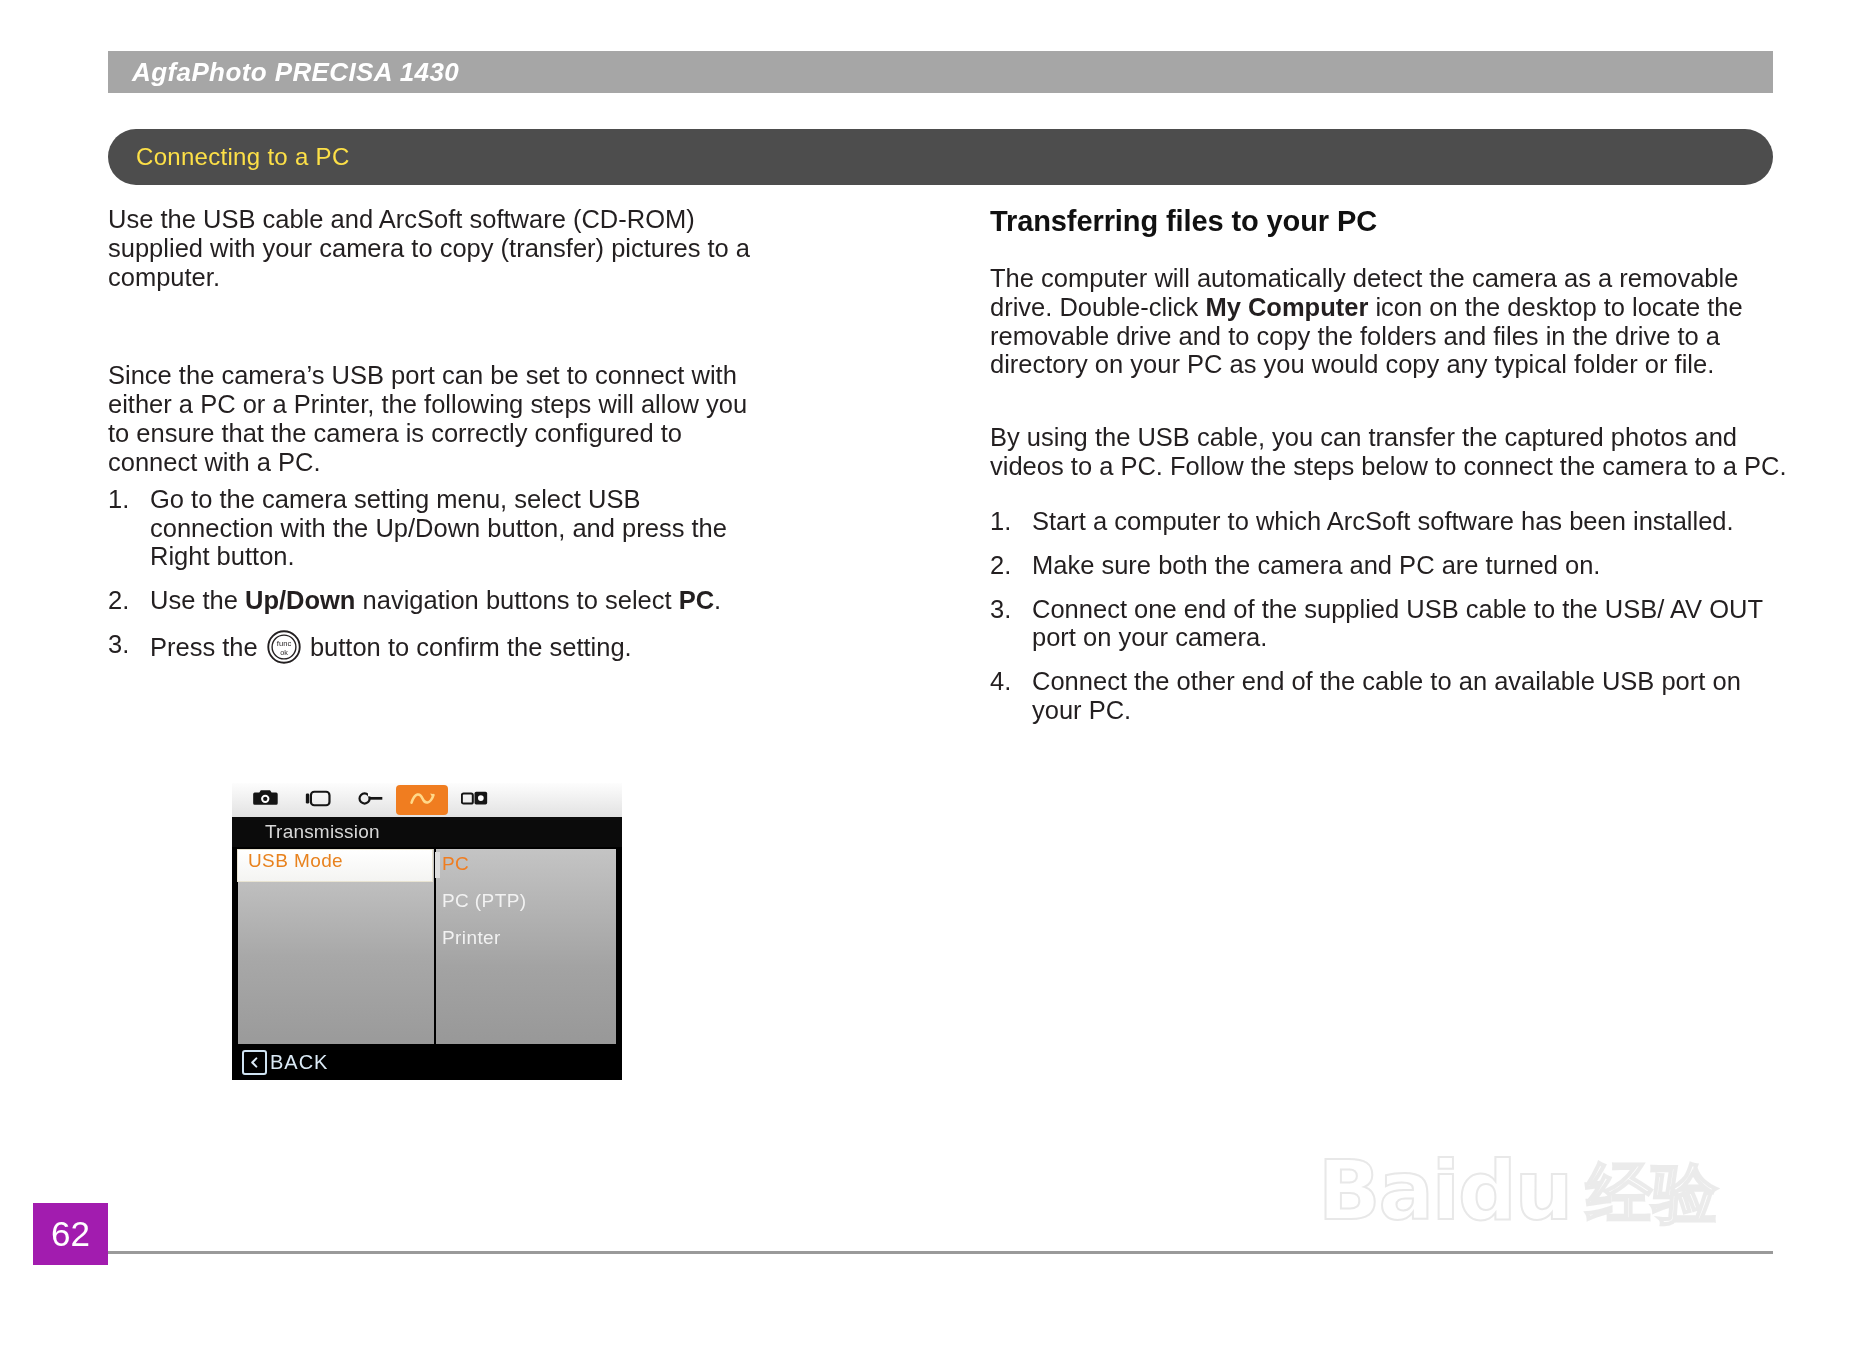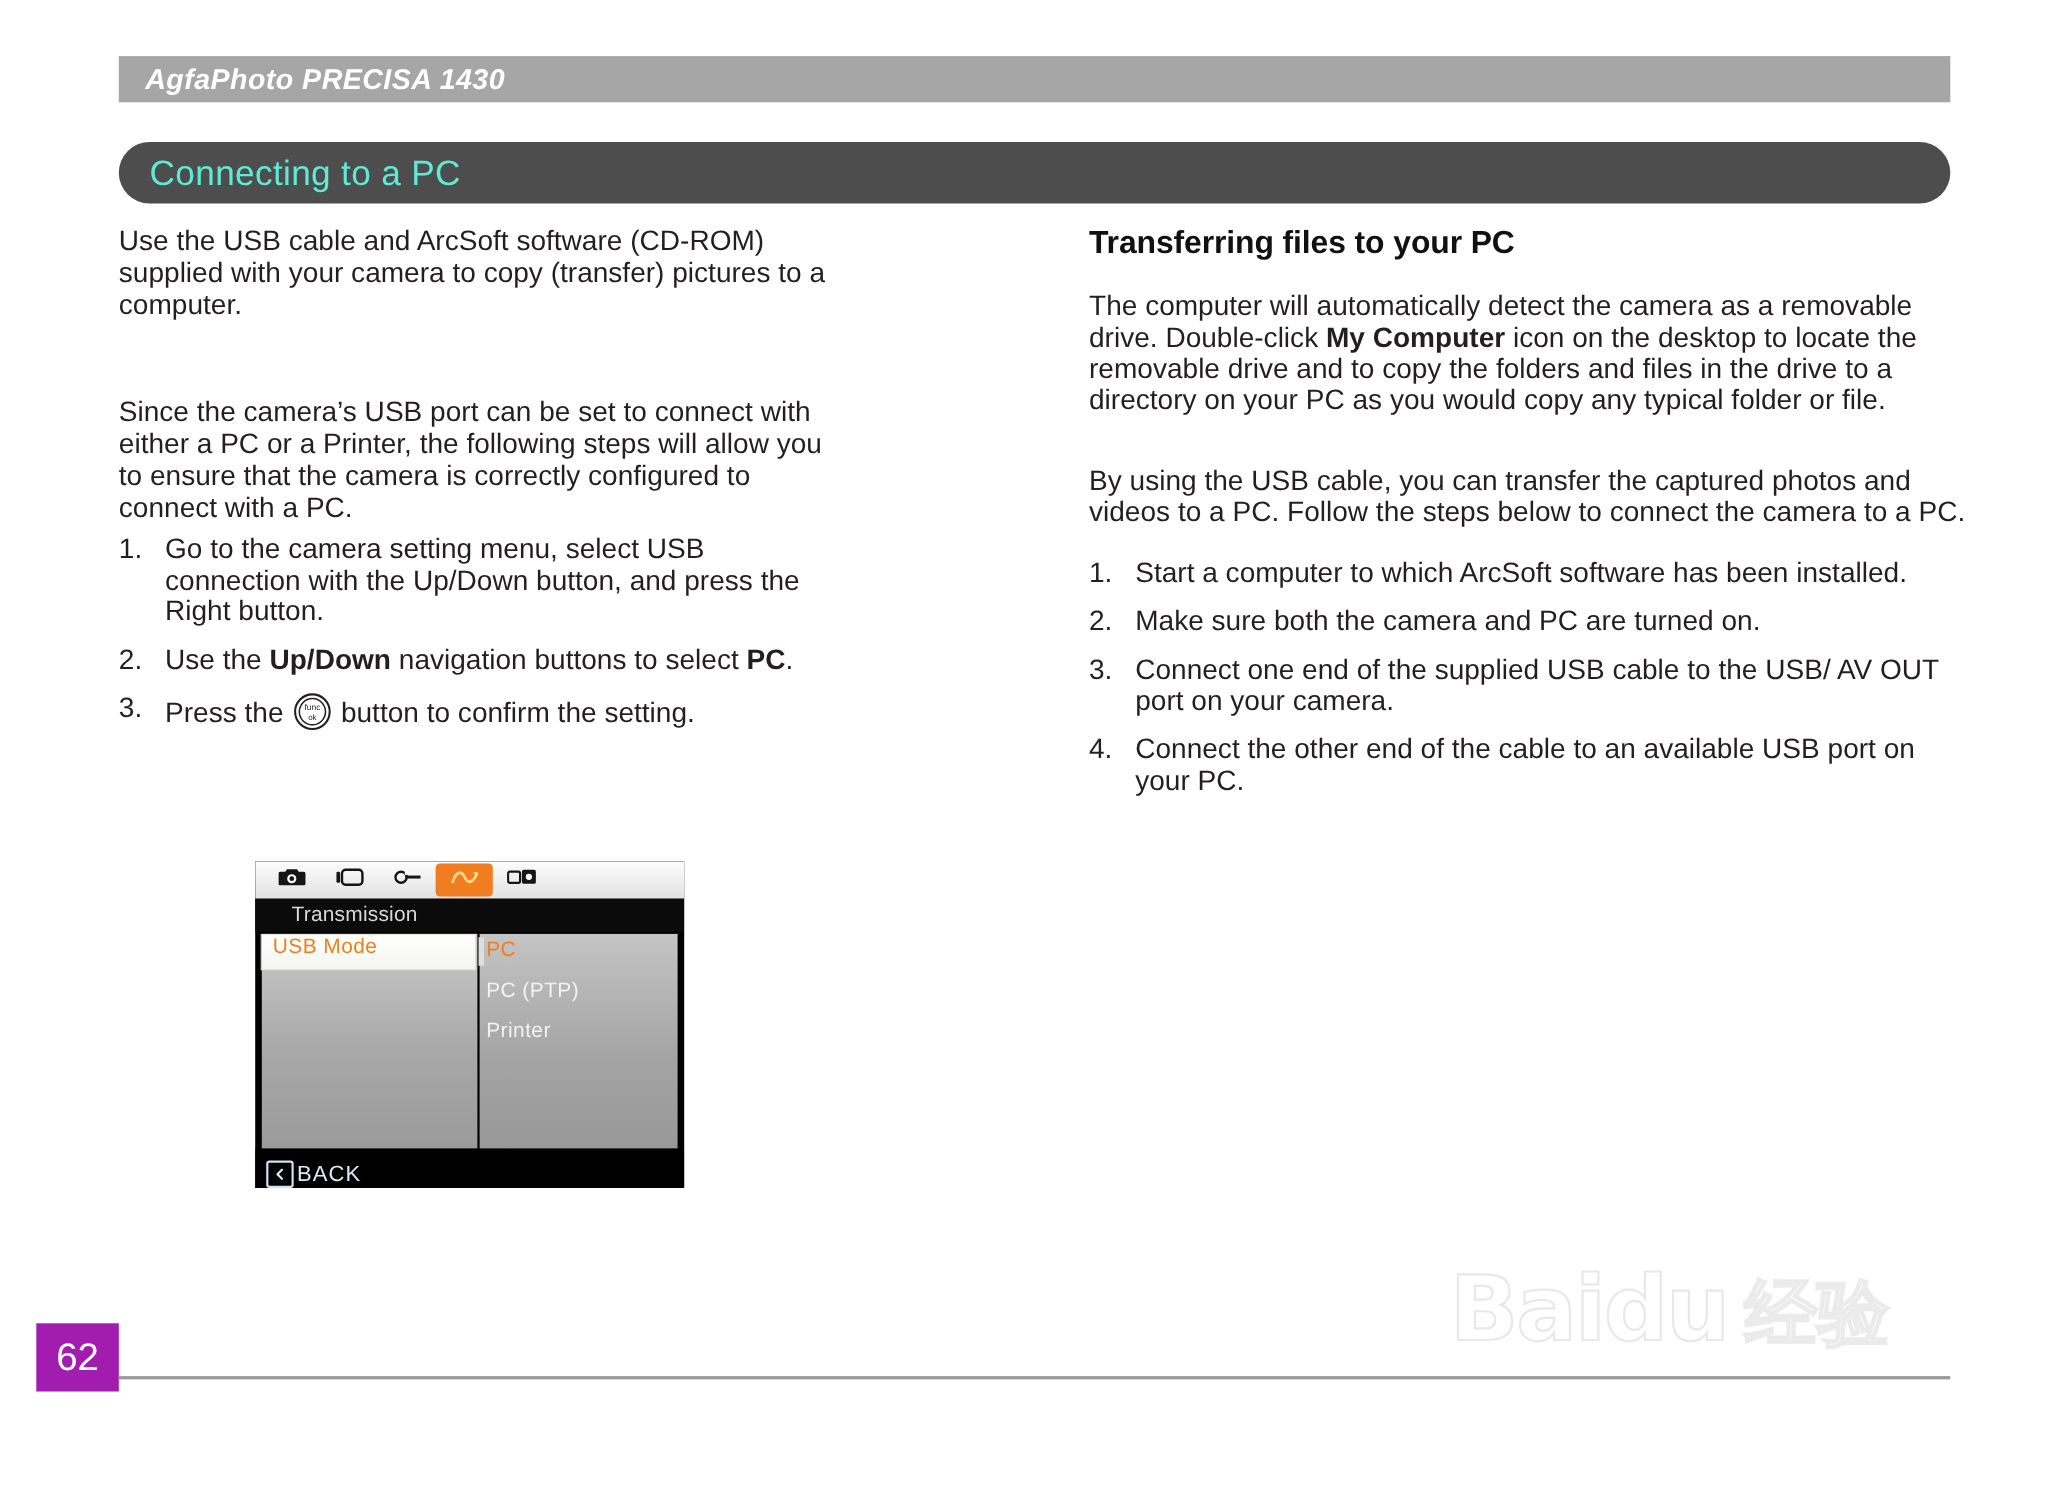--- a/index.html
+++ b/index.html
@@ -43,22 +43,22 @@
     left: 108px;
     top: 129px;
     width: 1665px;
     height: 56px;
     background: #4d4d4d;
     border-radius: 28px;
     display: flex;
     align-items: center;
   }
   .chapter-pill .chapter-text {
-    color: #5eead4;
-    font-size: 32px;
+    color: #fde047;
+    font-size: 24px;
     font-weight: normal;
     letter-spacing: 0.3px;
     padding-left: 28px;
     white-space: nowrap;
   }
 
   
   .col {
     position: absolute;
     top: 205px;
@@ -214,21 +214,21 @@
     height: 26px;
     background: #dedede;
   }
   .lcd-back {
     position: absolute;
     left: 0; bottom: 0;
     width: 100%;
     height: 36px;
     background: #000000;
     display: flex;
-    align-items: flex-end;
+    align-items: center;
     padding-left: 10px;
     box-sizing: border-box;
   }
   .lcd-back .bk-box {
     width: 21px; height: 21px;
     border: 2px solid #cfe3f2;
     border-radius: 3px;
     display: flex; align-items: center; justify-content: center;
     margin-right: 3px;
   }

